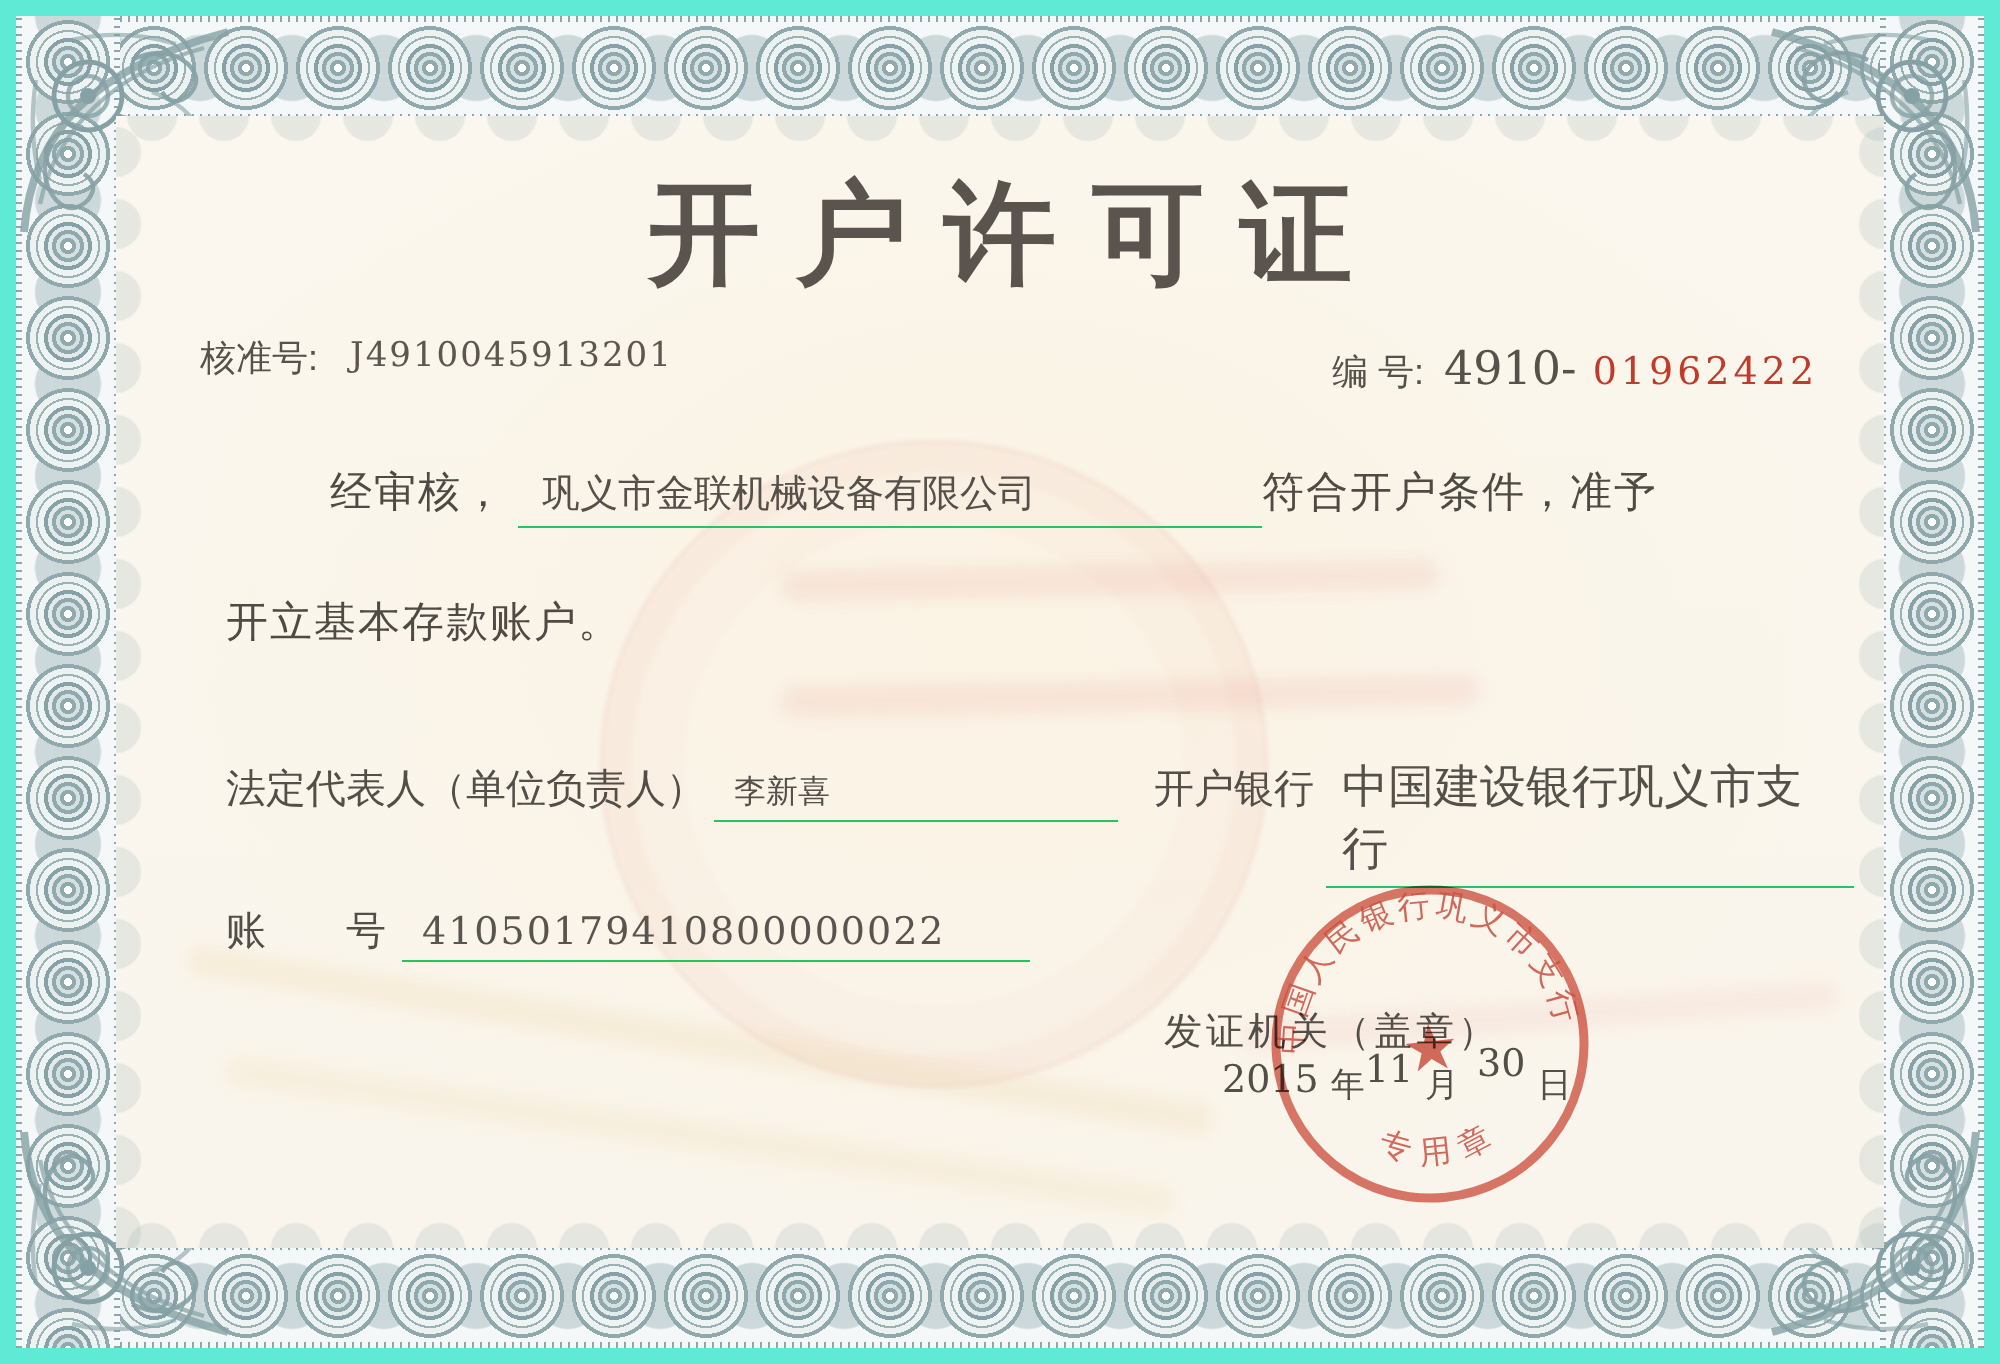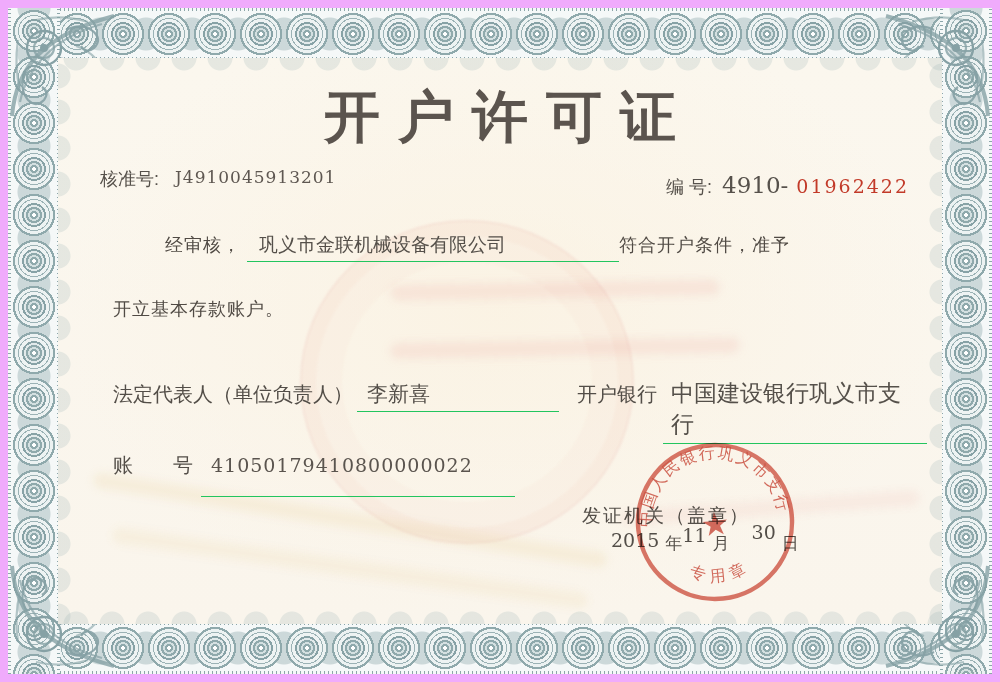--- a/index.html
+++ b/index.html
@@ -10,21 +10,21 @@
         #e2eaeb 8px 10px, #87a2a6 10px 12px, #eef3f3 12px 15px, #9bb2b5 15px 16px,
         #ecf2f2 16px 19px, #8fa9ac 19px 21px, rgba(255,255,255,0) 21px);
     --rosette-soft: radial-gradient(circle, rgba(143,169,172,.40) 0 16px, rgba(255,255,255,0) 17px);
   }
   html,body{margin:0;padding:0;}
   body{
     width:1000px;height:682px;background:#ffffff;
     font-family:"Liberation Sans","DejaVu Sans",sans-serif;
     color:#55504a; overflow:hidden;
   }
-  .certificate{position:relative;width:1000px;height:682px;background:#f0abfc;}
+  .certificate{position:relative;width:1000px;height:682px;background:#5eead4;}
 
   
   .band{position:absolute;background-color:#f5f8f8;}
   .band-h{left:8px;right:8px;height:52px;
     background-image:
       repeating-linear-gradient(90deg, rgba(122,152,156,.85) 0 1px, rgba(255,255,255,0) 1px 4px),
       repeating-linear-gradient(90deg, rgba(122,152,156,.85) 0 1px, rgba(255,255,255,0) 1px 4px),
       var(--rosette), var(--rosette-soft);
     background-size:100% 3px,100% 3px,46px 46px,46px 46px;
     background-position:0 0,0 100%,0 50%,23px 50%;
@@ -85,40 +85,40 @@
   .label{font-size:18px;color:#56514b;}
   .serif-num{font-family:"DejaVu Serif","Liberation Serif",serif;}
 
   .approval{top:167px;left:100px;display:flex;align-items:baseline;}
   .approval .value{font-size:17px;letter-spacing:1px;margin-left:16px;color:#5e5751;position:relative;top:-2px;text-align:right;}
 
   .serial{top:172px;left:666px;display:flex;align-items:baseline;}
   .serial .prefix{font-size:23px;margin-left:10px;color:#56514b;}
   .serial .red{font-size:19px;letter-spacing:2px;margin-left:8px;color:#c23a29;}
 
-  .t-big{font-size:18px;color:#504a44;letter-spacing:1px;}
+  .t-big{font-size:21px;color:#504a44;letter-spacing:1px;}
   .line1{top:232px;left:165px;display:flex;align-items:baseline;}
   .fill-line{border-bottom:1px solid #22c55e;display:inline-block;}
   .u-company{width:356px;font-size:19px;color:#55504a;padding:0 4px 3px 12px;margin-left:6px;}
   .line1 .suffix{font-family:Liberation Serif, serif;}
   .line2{top:297px;left:113px;}
 
   .line3{top:378px;left:113px;display:flex;align-items:baseline;}
   .mid-label{font-size:20px;color:#534e48;}
-  .u-name{width:188px;font-size:21px;padding:0 4px 3px 10px;margin-left:4px;}
+  .u-name{width:188px;font-size:16px;padding:0 4px 3px 10px;margin-left:4px;}
   .line3 .bank-label{margin-left:18px;}
   .u-bank{width:252px;font-size:23px;padding:0 4px 3px 8px;margin-left:6px;}
 
   .line4{top:452px;left:113px;display:flex;align-items:baseline;}
-  .u-account{width:300px;font-size:19px;letter-spacing:1px;padding:0 4px 20px 10px;margin-left:8px;color:#5a544e;}
+  .u-account{width:300px;font-size:19px;letter-spacing:1px;padding:0 4px 3px 10px;margin-left:8px;color:#5a544e;}
 
   .issuer{top:503px;left:582px;font-size:19px;letter-spacing:2px;color:#534e48;}
   .date-line{top:531px;left:611px;font-size:17px;color:#534e48;display:flex;align-items:baseline;}
   .date-line .num{font-family:"DejaVu Serif","Liberation Serif",serif;font-size:19px;position:relative;}
-  .num-year{top:-2px;} .num-month{top:-7px;} .num-day{top:-10px;margin-left:22px;}
+  .num-year{top:-2px;} .num-month{top:-7px;} .num-day{top:-10px;margin-left:9px;}
   .date-line .suf{margin-left:6px;}
 
   
   .stamp{top:436px;left:629px;width:172px;height:172px;transform:rotate(-6deg);
     opacity:.88;mix-blend-mode:multiply;}
 </style>
 </head>
 <body>
 
 <div class="certificate">

